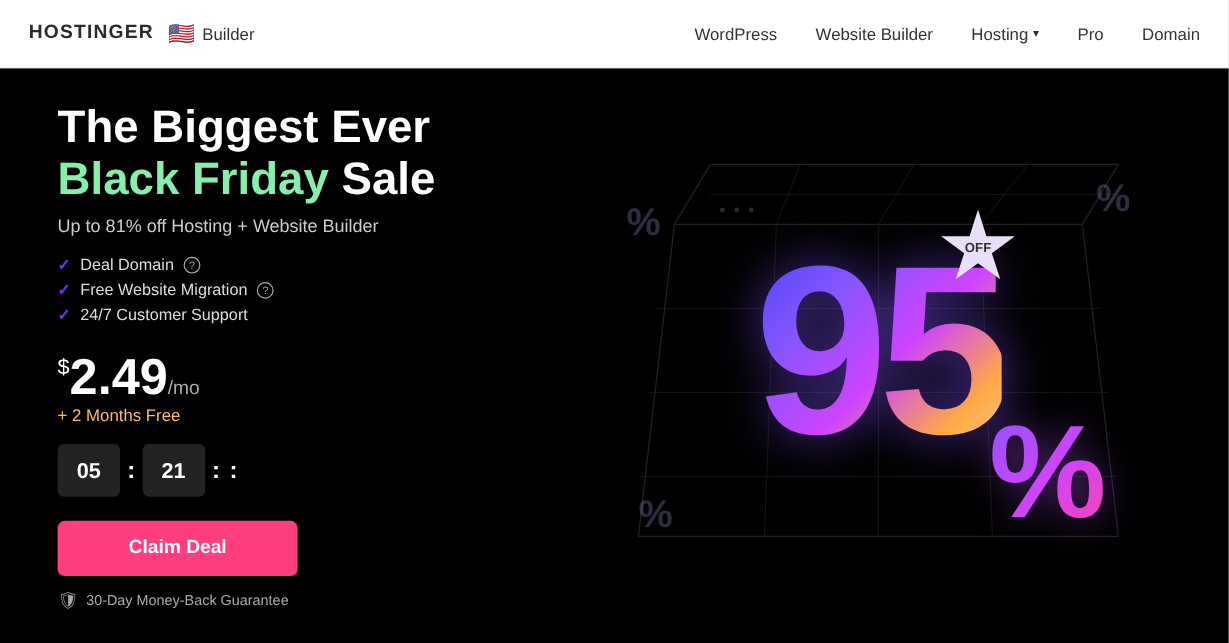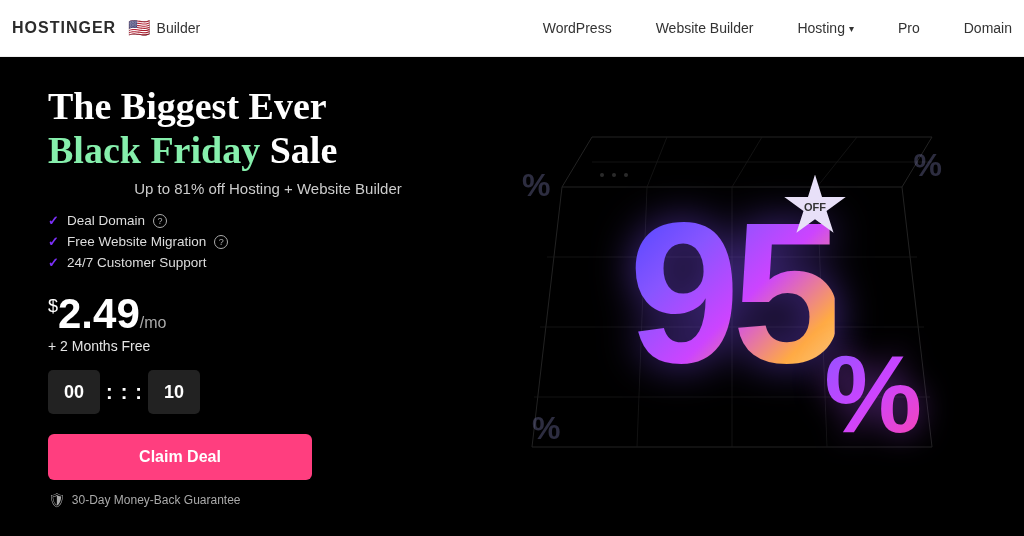--- a/index.html
+++ b/index.html
@@ -5,21 +5,21 @@
     * { margin: 0; padding: 0; box-sizing: border-box; }
     body { font-family: -apple-system, BlinkMacSystemFont, 'Segoe UI', sans-serif; width: 1024px; height: 536px; overflow: hidden; }
 
     
     .navbar {
       background: #fff;
       height: 57px;
       display: flex;
       align-items: center;
       justify-content: space-between;
-      padding: 0 12px;
+      padding: 0 24px;
       border-bottom: 1px solid #eee;
     }
     .navbar-left { display: flex; align-items: center; gap: 12px; }
     .logo-text {
       font-weight: 800;
       font-size: 16px;
       letter-spacing: 1px;
       color: #2b2b2b;
     }
     .lang-selector {
@@ -27,21 +27,21 @@
       align-items: center;
       gap: 6px;
       font-size: 14px;
       color: #333;
       cursor: pointer;
     }
     .flag { font-size: 18px; }
     .navbar-right {
       display: flex;
       align-items: flex-end;
-      gap: 44px;
+      gap: 32px;
     }
     .nav-link {
       font-size: 14px;
       color: #333;
       cursor: pointer;
       text-decoration: none;
       display: flex;
       align-items: center;
       gap: 4px;
     }
@@ -60,31 +60,29 @@
     .hero-left {
       flex: 0 0 440px;
       color: #fff;
       z-index: 2;
     }
     .hero-title {
       font-size: 38px;
       font-weight: 800;
       line-height: 1.15;
       margin-bottom: 8px;
-      font-family: Liberation Serif, serif;
     }
     .hero-title .black-friday {
       color: #86efac;
     }
     .hero-subtitle {
       font-size: 15px;
       color: #ccc;
       margin-bottom: 16px;
       font-weight: 500;
-      text-align: center;
     }
     .features {
       list-style: none;
       margin-bottom: 20px;
     }
     .features li {
       font-size: 13.5px;
       color: #ddd;
       margin-bottom: 6px;
       display: flex;
@@ -122,21 +120,21 @@
       font-size: 42px;
       font-weight: 800;
       color: #fff;
     }
     .price-mo {
       font-size: 16px;
       color: #aaa;
     }
     .free-months {
       font-size: 14px;
-      color: #e5e5e5;
+      color: #fdba74;
       margin-bottom: 16px;
     }
     .countdown {
       display: flex;
       align-items: center;
       gap: 4px;
       margin-bottom: 20px;
     }
     .countdown-block {
       background: #222;
@@ -155,21 +153,21 @@
       font-size: 20px;
       font-weight: 700;
       margin: 0 2px;
     }
     .claim-btn {
       background: #ff3e7f;
       color: #fff;
       border: none;
       border-radius: 6px;
       padding: 14px 0;
-      width: 264px;
+      width: 200px;
       font-size: 16px;
       font-weight: 700;
       cursor: pointer;
       display: block;
       margin-bottom: 12px;
       text-align: center;
     }
     .guarantee {
       display: flex;
       align-items: center;
@@ -313,25 +311,25 @@
       <li>
         <span class="check-icon">✓</span>
         <span>24/7 Customer Support</span>
       </li>
     </ul>
     <div class="price-row">
       <span class="price-dollar">$</span><span class="price-amount">2.49</span><span class="price-mo">/mo</span>
     </div>
     <div class="free-months">+ 2 Months Free</div>
     <div class="countdown">
-      <div class="countdown-block">00</div>
+      <div class="countdown-block">05</div>
+      <span class="countdown-sep">:</span>
+      <div class="countdown-block">21</div>
       <span class="countdown-sep">:</span>
       <span class="countdown-sep">:</span>
-      <span class="countdown-sep">:</span>
-      <div class="countdown-block">10</div>
     </div>
     <button class="claim-btn">Claim Deal</button>
     <div class="guarantee">
       <span class="shield-icon">🛡</span>
       <span>30-Day Money-Back Guarantee</span>
     </div>
   </div>
 
   <div class="hero-right">
     <div class="grid-box">

